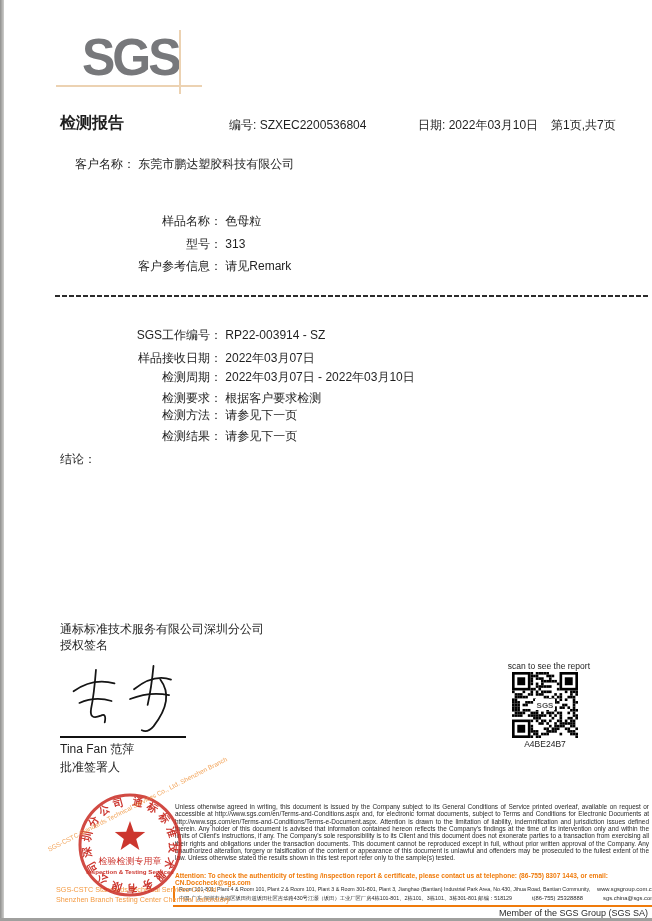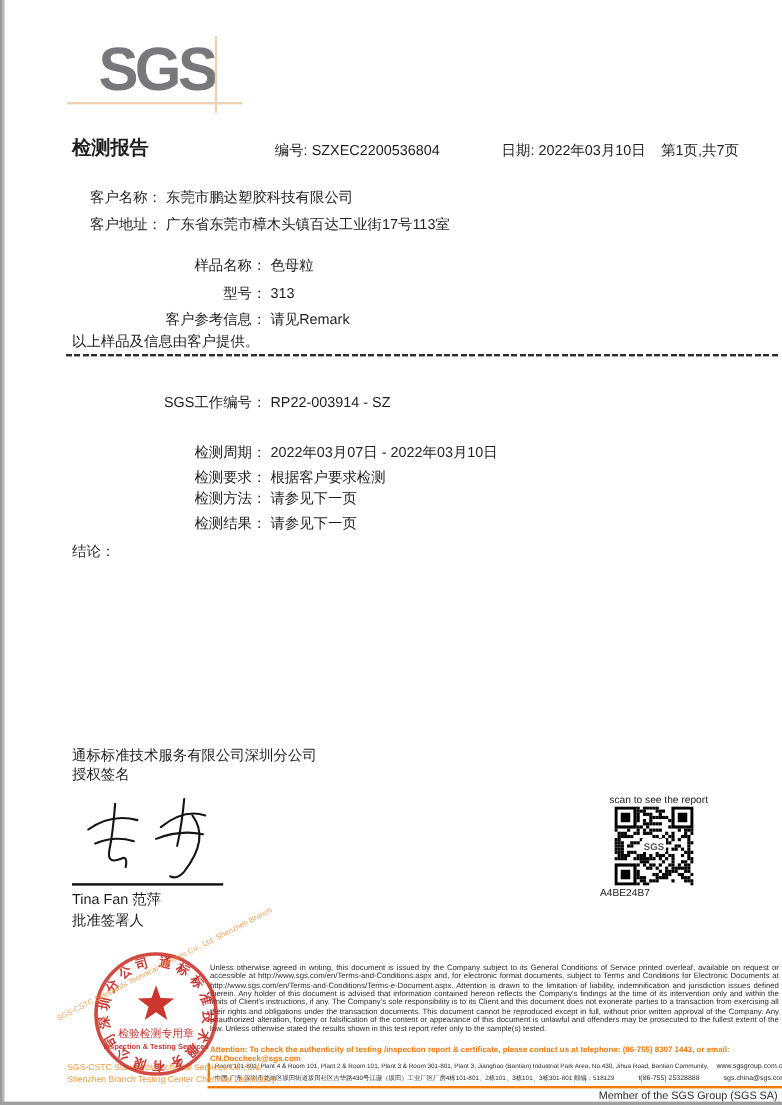--- a/index.html
+++ b/index.html
@@ -34,21 +34,21 @@
   
   #sig-company{left:60px;top:621px;font-size:12px;}
   #sig-auth{left:60px;top:637px;font-size:12px;}
   #sig-image{left:66px;top:662px;}
   #sig-underline{left:60px;top:736px;width:126px;height:1.5px;background:#111;}
   #sig-name{left:60px;top:741px;font-size:12px;}
   #sig-role{left:60px;top:759px;font-size:12px;}
   
   #qr-caption{left:500px;top:661px;width:90px;text-align:right;font-size:8.5px;color:#222;}
   #qr-box{left:512px;top:672px;width:66px;height:66px;}
-  #qr-code-text{left:500px;top:739px;width:90px;font-size:8.5px;color:#222;}
+  #qr-code-text{left:500px;top:739px;width:90px;text-align:center;font-size:8.5px;color:#222;}
   
   #stamp{left:77px;top:792px;width:106px;height:106px;z-index:5;opacity:.92;}
   #stamp-watermark{left:48px;top:846px;width:175px;font-size:6.5px;color:#f0953f;
                    transform:rotate(-27deg);transform-origin:left center;z-index:6;opacity:.85;white-space:nowrap;}
   
   #co-line1{left:56px;top:885px;font-size:7.2px;color:#f49a42;white-space:nowrap;z-index:2;}
   #co-line2{left:56px;top:895px;font-size:7.2px;color:#f49a42;white-space:nowrap;z-index:2;}
   #disclaimer{left:175px;top:803px;width:474px;font-size:6.45px;line-height:7.35px;text-align:justify;color:#2a2a2a;}
   #attention{left:175px;top:872px;width:474px;font-size:6.6px;line-height:7.4px;font-weight:bold;color:#ef7b0c;}
   #addr-block{left:173px;top:886px;width:476px;border-left:2px solid #ef7b0c;padding-left:4px;}
@@ -79,44 +79,43 @@
   <div id="meta-date" class="abs">
     <span>日期:</span>
     <span>2022年03月10日</span>
   </div>
   <div id="meta-page" class="abs">第1页,共7页</div>
 
   <div class="frow" style="top:156px">
     <span class="lbl lblw1">客户名称：</span>
     <span class="val">东莞市鹏达塑胶科技有限公司</span>
   </div>
-  <div class="frow" style="top:179px">
-    <span class="lbl lblw1">客户地址：</span>
-    <span class="val">广东省东莞市樟木头镇百达工业街17号113室</span>
-  </div>
 
   <div class="frow" style="top:213px">
     <span class="lbl lblw2">样品名称：</span>
     <span class="val">色母粒</span>
   </div>
   <div class="frow" style="top:236px">
     <span class="lbl lblw2">型号：</span>
     <span class="val">313</span>
   </div>
   <div class="frow" style="top:258px">
     <span class="lbl lblw2">客户参考信息：</span>
     <span class="val">请见Remark</span>
   </div>
-  <div class="frow" style="top:276px">以上样品及信息由客户提供。</div>
 
   <div id="divider" class="abs"></div>
 
   <div class="frow" style="top:327px">
     <span class="lbl lblw2">SGS工作编号：</span>
     <span class="val">RP22-003914 - SZ</span>
+  </div>
+  <div class="frow" style="top:350px">
+    <span class="lbl lblw2">样品接收日期：</span>
+    <span class="val">2022年03月07日</span>
   </div>
   <div class="frow" style="top:369px">
     <span class="lbl lblw2">检测周期：</span>
     <span class="val">2022年03月07日 - 2022年03月10日</span>
   </div>
   <div class="frow" style="top:407px">
     <span class="lbl lblw2">检测方法：</span>
     <span class="val">请参见下一页</span>
   </div>
   <div class="frow" style="top:390px">

